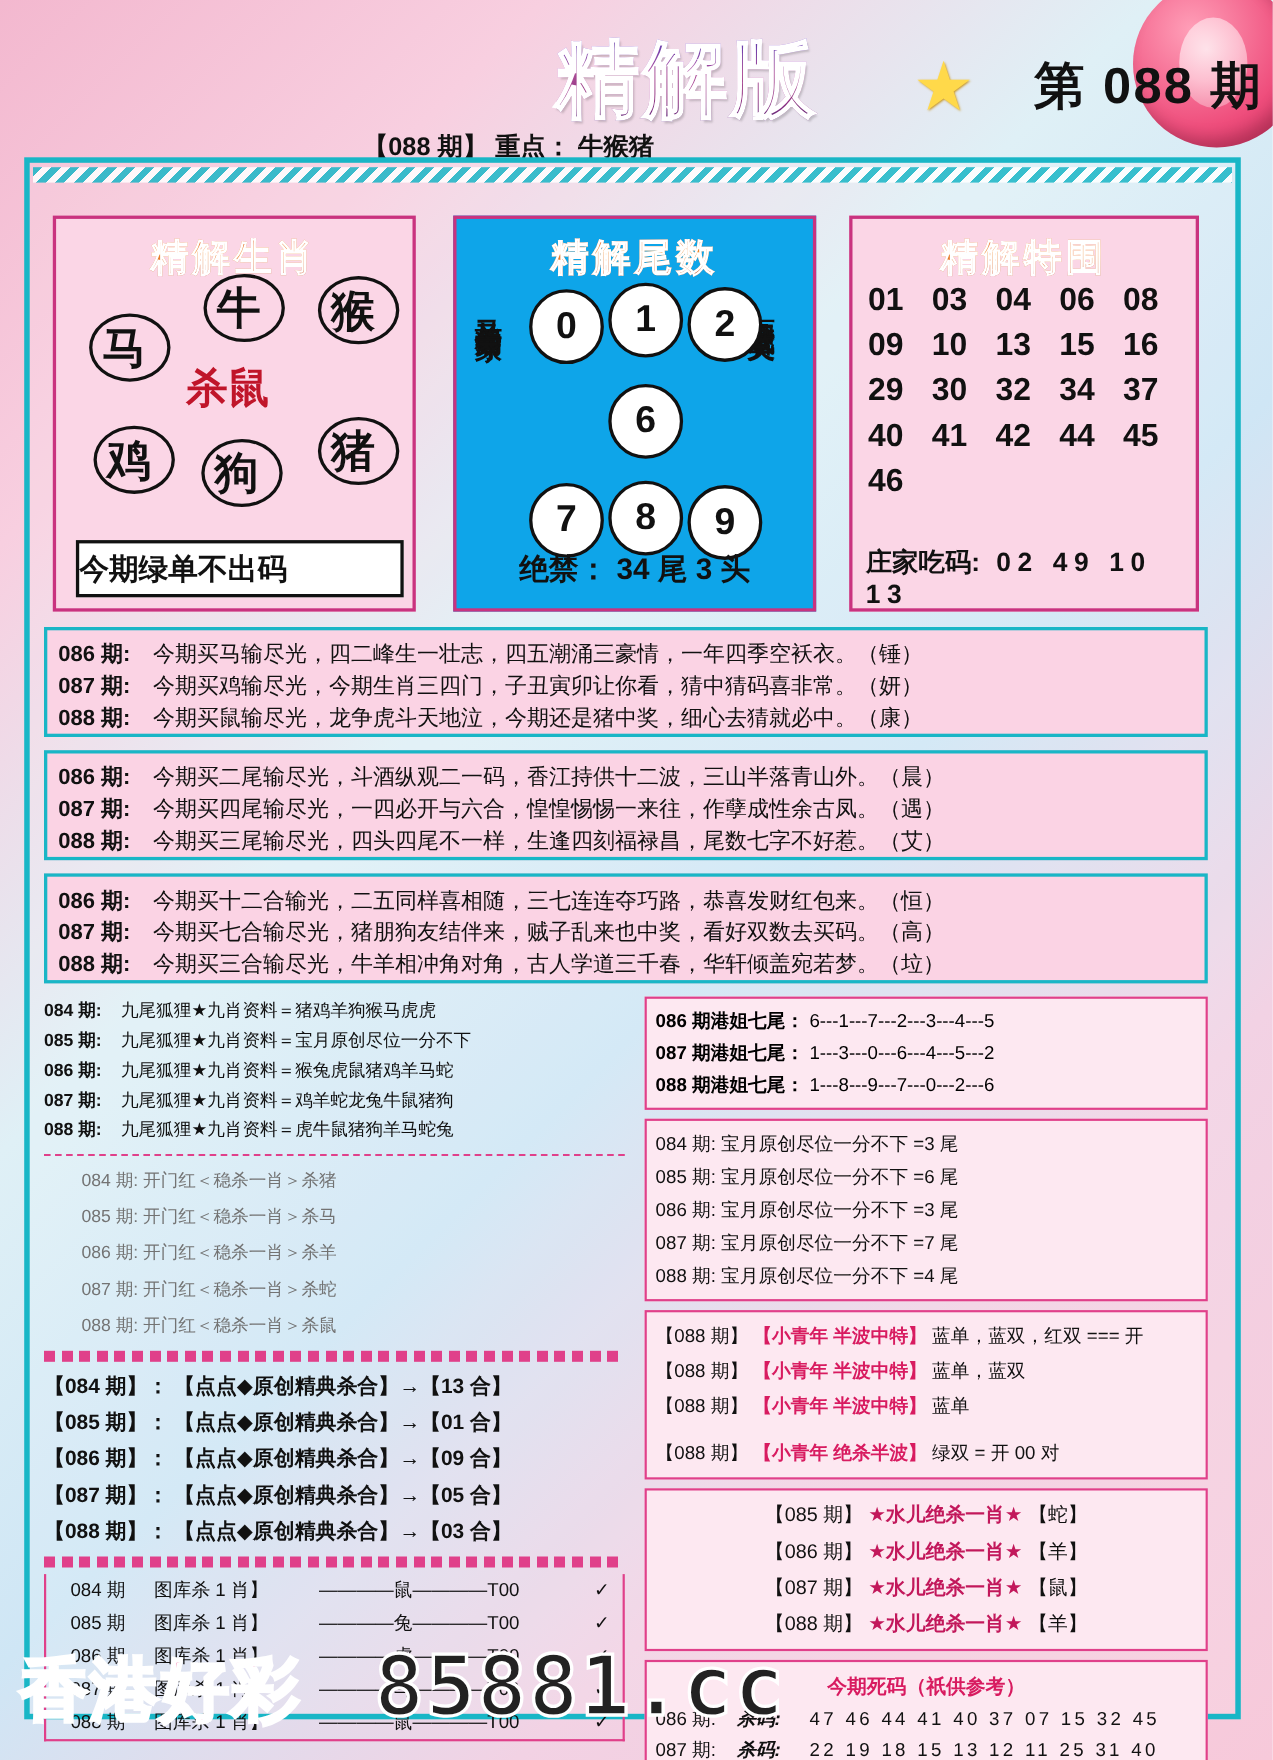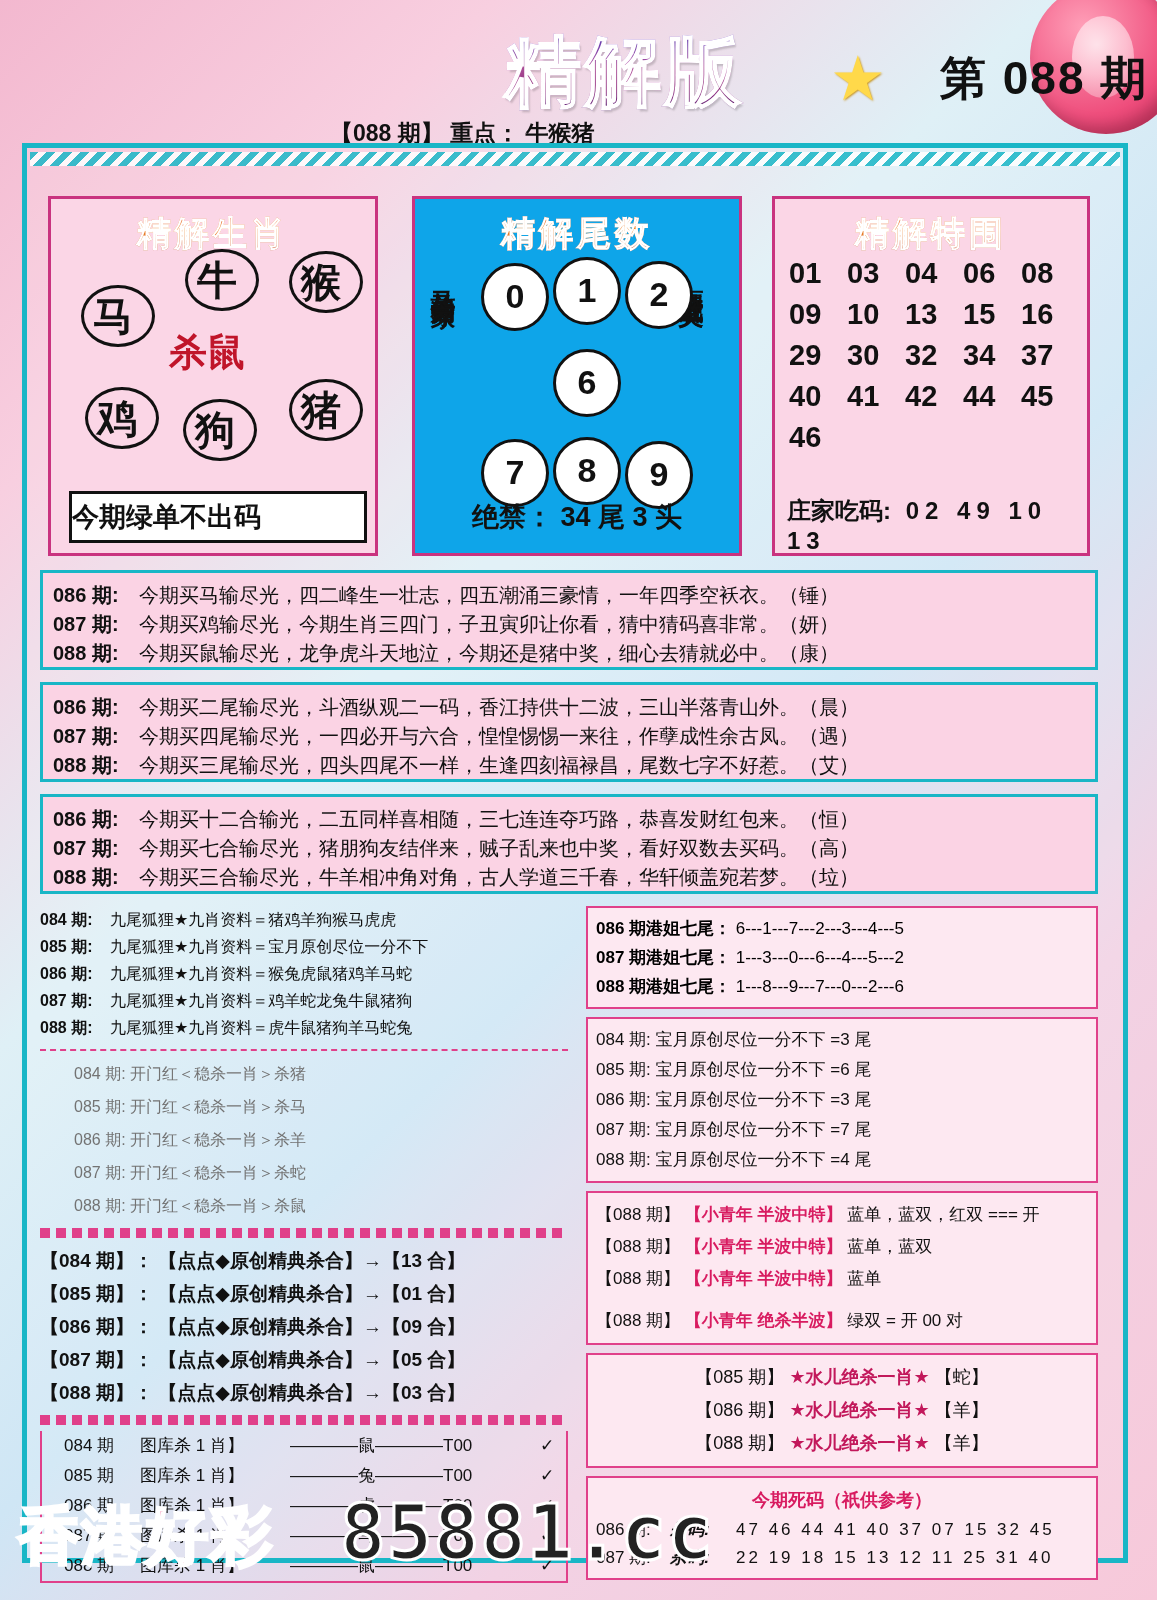--- a/index.html
+++ b/index.html
@@ -472,20 +472,25 @@
       <span>【085 期】</span>
       <span class="nm">★水儿绝杀一肖★</span>
       <span>【蛇】</span>
     </div>
     <div class="shui">
       <span>【086 期】</span>
       <span class="nm">★水儿绝杀一肖★</span>
       <span>【羊】</span>
     </div>
     <div class="shui">
+      <span>【087 期】</span>
+      <span class="nm">★水儿绝杀一肖★</span>
+      <span>【鼠】</span>
+    </div>
+    <div class="shui">
       <span>【088 期】</span>
       <span class="nm">★水儿绝杀一肖★</span>
       <span>【羊】</span>
     </div>
   </div>
 
   <div class="rbox">
     <div class="deadtitle">今期死码（祇供参考）</div>
     <div class="deadrow">
       <span class="a">086 期:</span>

